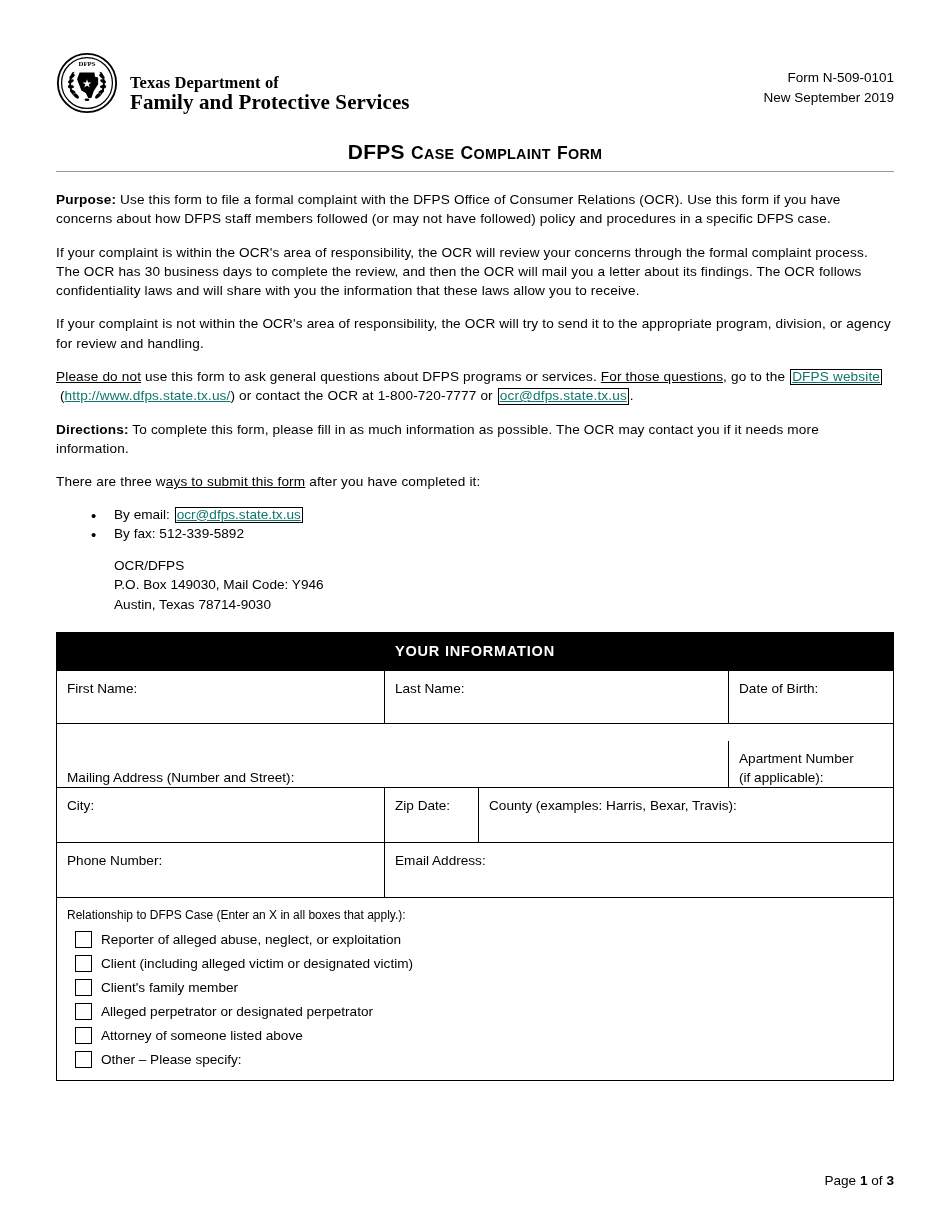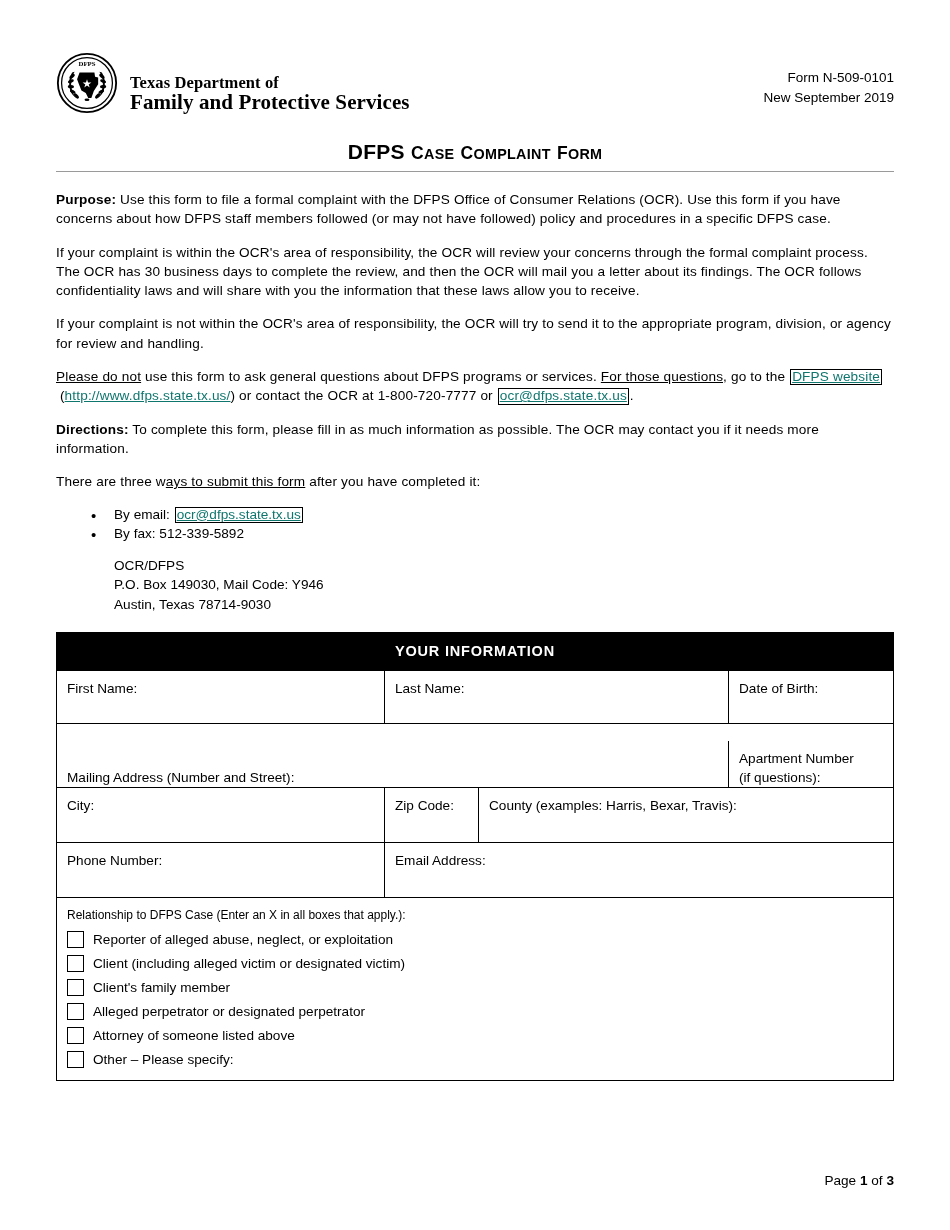--- a/index.html
+++ b/index.html
@@ -198,20 +198,21 @@
   .rel-title {
     font-size: 12px;
     line-height: 1.35;
     margin-bottom: 8px;
   }
   .cb-row {
     display: flex;
     align-items: center;
     margin-bottom: 7px;
     font-size: 13.6px;
+    margin-left: 8px;
   }
   .cb-row:last-child { margin-bottom: 2px; }
   .checkbox {
     width: 17px;
     height: 17px;
     border: 1.3px solid #000;
     box-sizing: border-box;
     flex: 0 0 17px;
     margin-right: 9px;
     background: #fff;
@@ -303,27 +304,27 @@
     <div class="trow h-name">
       <div class="tcell c-first"><span>First Name:</span></div>
       <div class="tcell c-last"><span>Last Name:</span></div>
       <div class="tcell c-dob"><span>Date of Birth:</span></div>
     </div>
 
     <div class="trow h-addr">
       <div class="tcell c-mail"><span>Mailing Address (Number and Street):</span></div>
       <div class="tcell c-apt">
         <div>Apartment Number</div>
-        <div>(if questions):</div>
+        <div>(if applicable):</div>
       </div>
     </div>
 
     <div class="trow h-city">
       <div class="tcell c-city"><span>City:</span></div>
-      <div class="tcell c-zip"><span>Zip Code:</span></div>
+      <div class="tcell c-zip"><span>Zip Date:</span></div>
       <div class="tcell c-county"><span>County (examples: Harris, Bexar, Travis):</span></div>
     </div>
 
     <div class="trow h-phone">
       <div class="tcell c-phone"><span>Phone Number:</span></div>
       <div class="tcell c-email"><span>Email Address:</span></div>
     </div>
 
     <div class="rel-block">
       <div class="rel-title">Relationship to DFPS Case (Enter an X in all boxes that apply.):</div>

